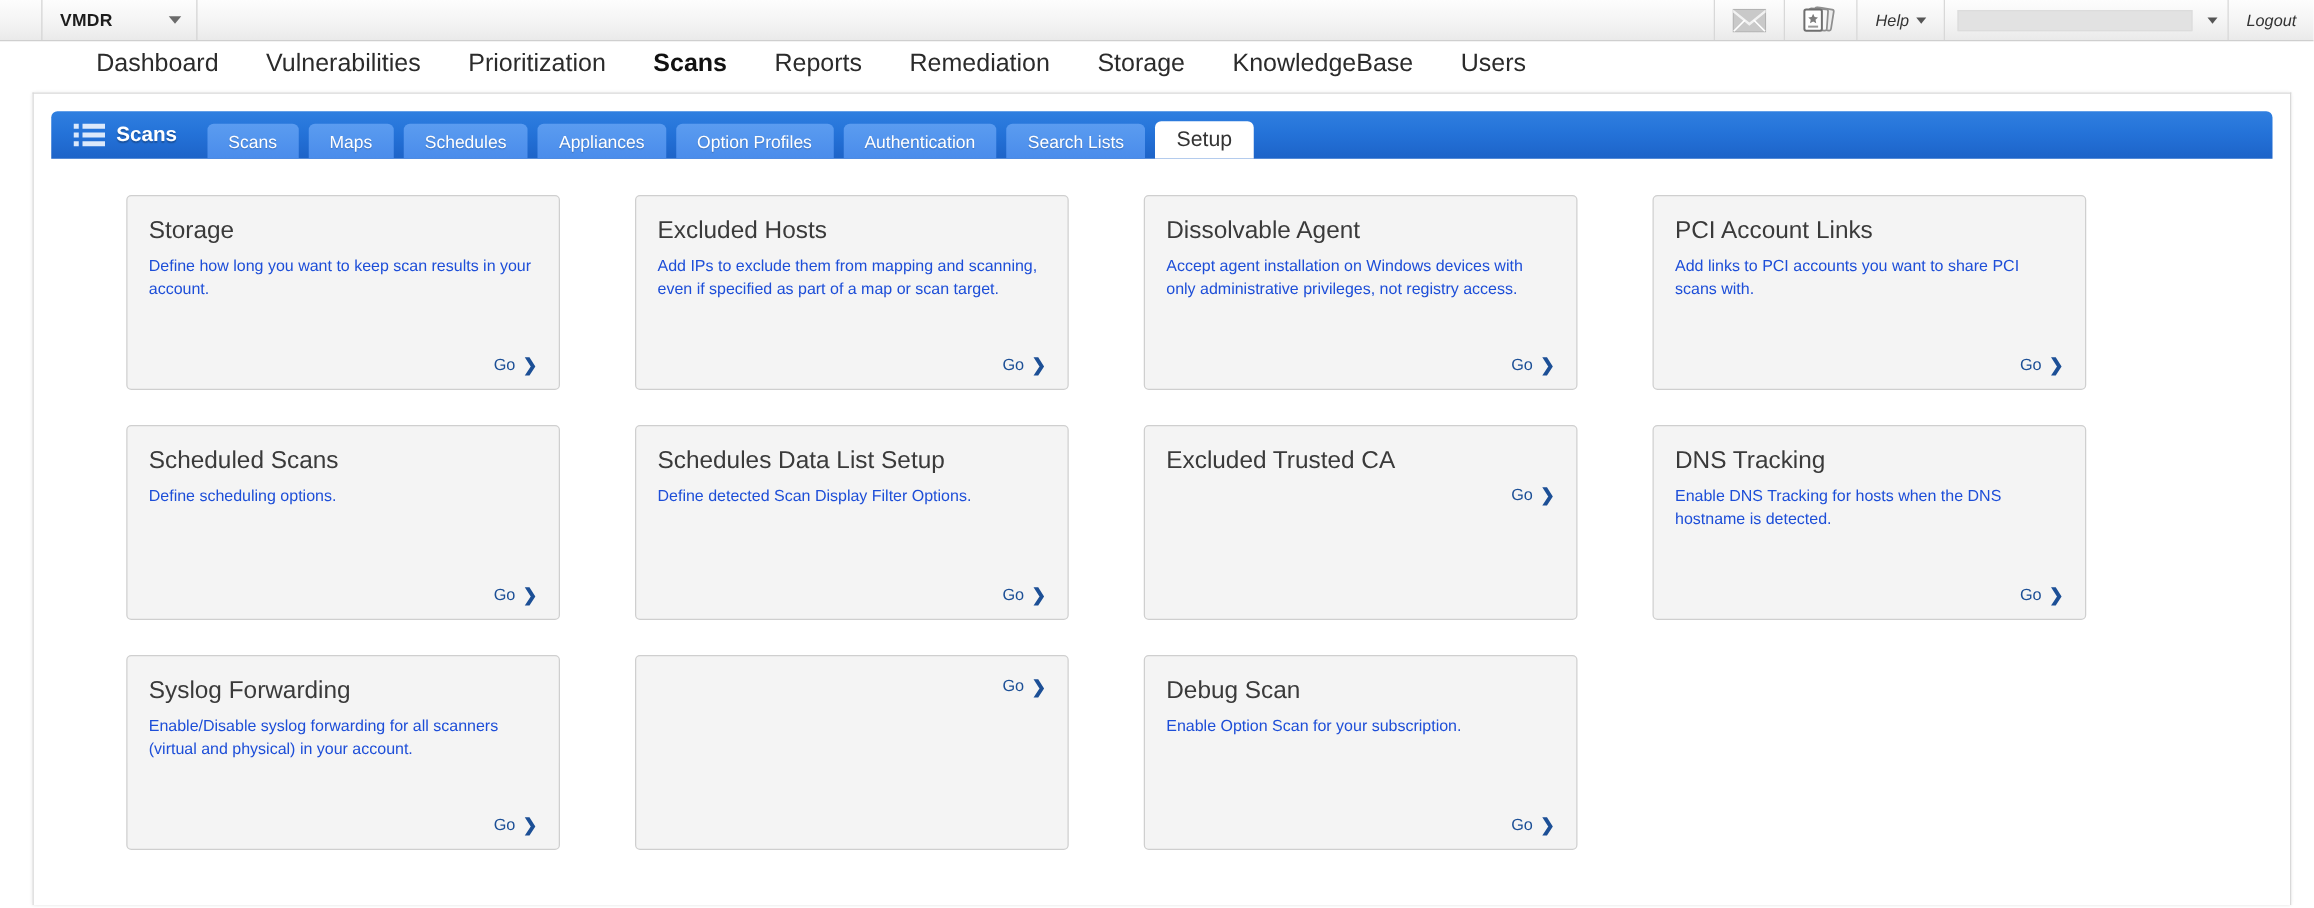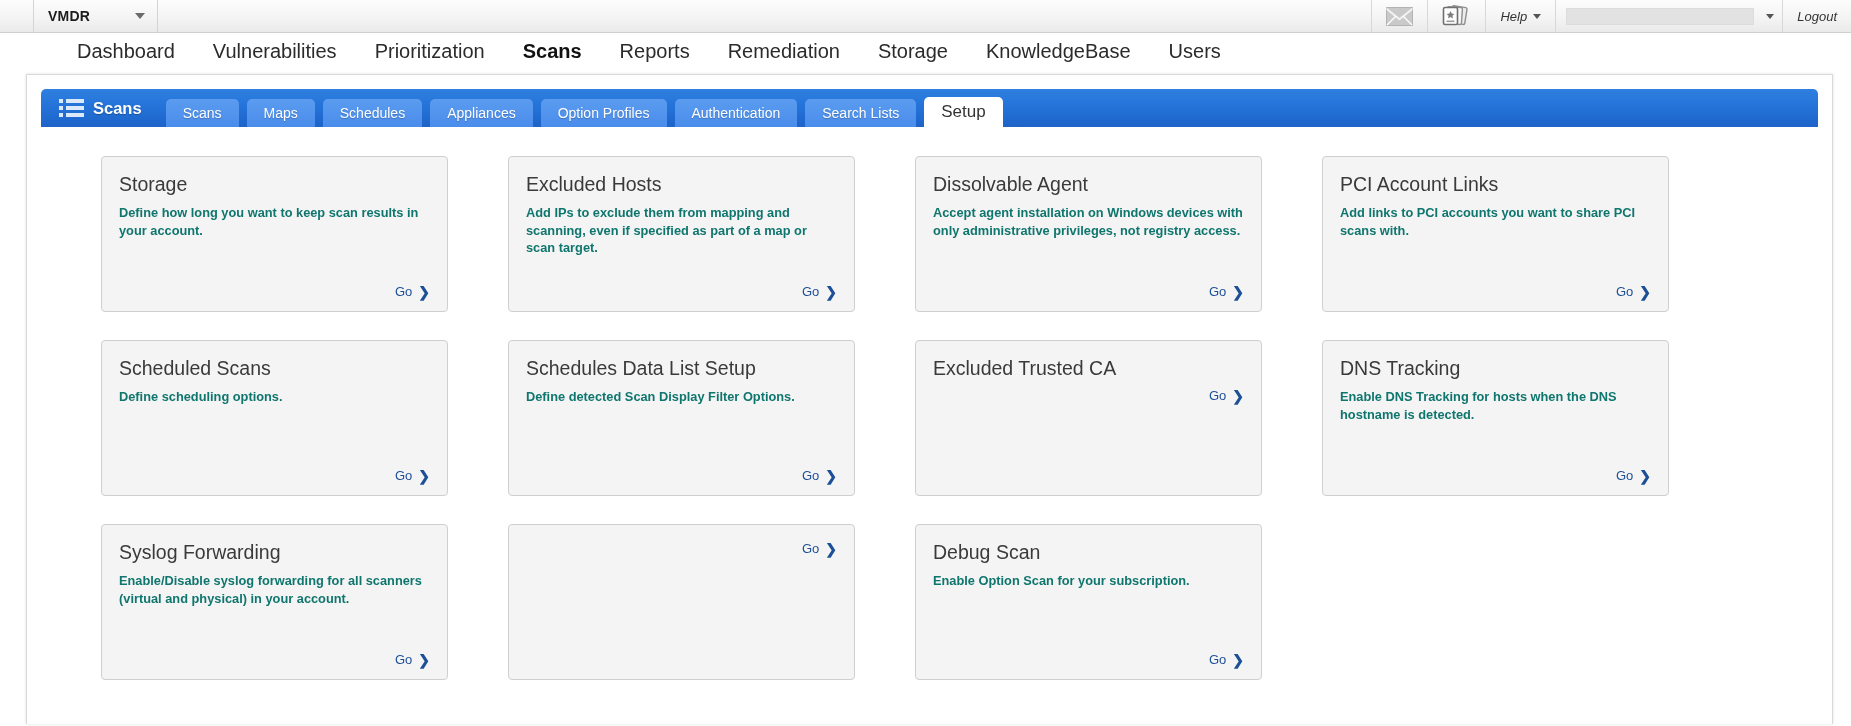--- a/index.html
+++ b/index.html
@@ -204,24 +204,23 @@
   .card-title {
     font-size: 19.5px;
     color: #3a3a3a;
     font-weight: normal;
     line-height: 1.15;
     margin-bottom: 9px;
     white-space: nowrap;
   }
   .card-desc {
     font-size: 12.8px;
-    color: #0f766e;
+    color: #1d4ed8;
     line-height: 1.35;
     flex: 1;
-    font-weight: bold;
   }
   .card-go {
     align-self: flex-end;
     display: flex;
     align-items: center;
     gap: 6px;
     color: #1c4f96;
     font-size: 13px;
     cursor: pointer;
   }

